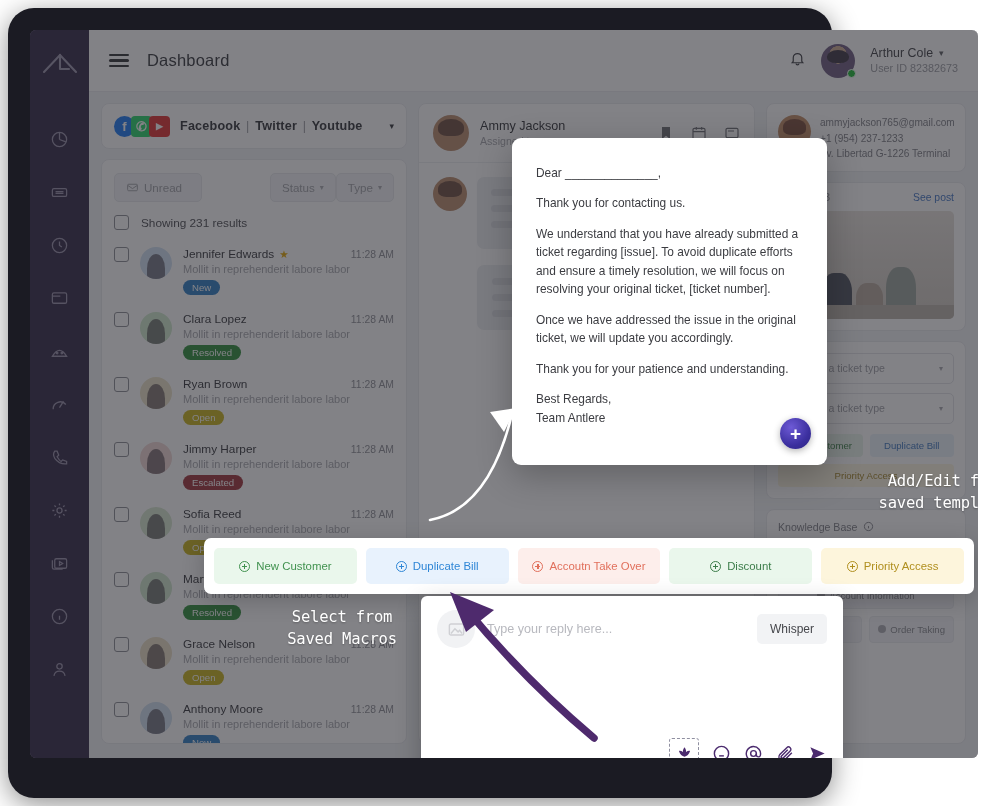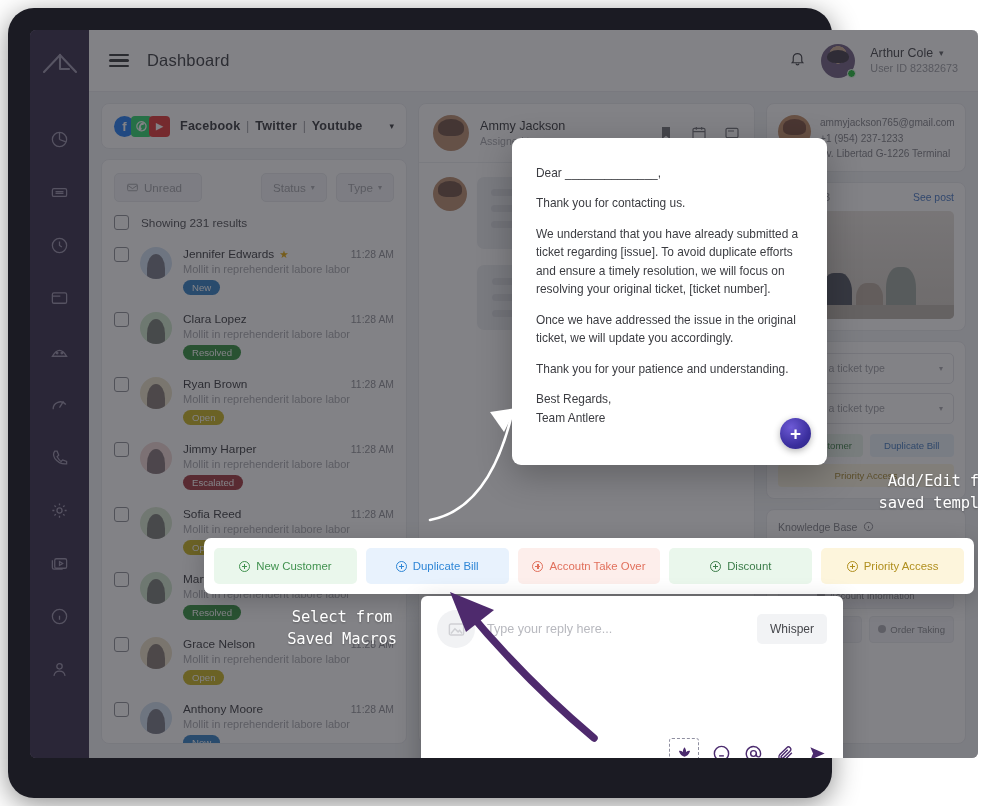--- a/index.html
+++ b/index.html
@@ -111,21 +111,21 @@
   #channel-logos { display: flex; }
   .chlogo { width: 21px; height: 21px; border-radius: 4px; display:flex; align-items:center; justify-content:center; color:#fff; font-size: 13px; font-weight: bold; }
   .chlogo.fb { background: #1877f2; border-radius: 50%; }
   .chlogo.wa { background: #25d366; margin-left: -4px; }
   .chlogo.yt { background: #e02f2f; margin-left: -3px; border-radius: 4px; font-size: 9px; }
   #channel-names { font-size: 12.6px; color: #2f3035; font-weight: bold; letter-spacing: .2px; }
   #channel-names .sep { color: #9a9ba1; font-weight: normal; margin: 0 2px; }
   #channel-caret { margin-left: auto; color: #2f3035; font-size: 9px; }
 
   #list-panel { flex: 1; display: flex; flex-direction: column; overflow: hidden; }
-  #filters { display: flex; align-items: flex-end; gap: 9px; padding: 13px 12px 10px 12px; }
+  #filters { display: flex; align-items: flex-end; padding: 13px 12px 10px 12px; }
   .filter-chip {
     background: #f3f4f7; border: 1px solid #e7e8ec; border-radius: 5px;
     height: 29px; display: flex; align-items: center; gap: 5px;
     padding: 0 11px; font-size: 11.6px; color: #9fa0a7;
   }
   #filter-unread { min-width: 88px; }
   #filter-status { margin-left: auto; }
   .chip-caret { font-size: 8px; color: #a9aab0; }
 
   #list-head { display: flex; align-items: center; gap: 12px; padding: 3px 12px 8px 12px; }

